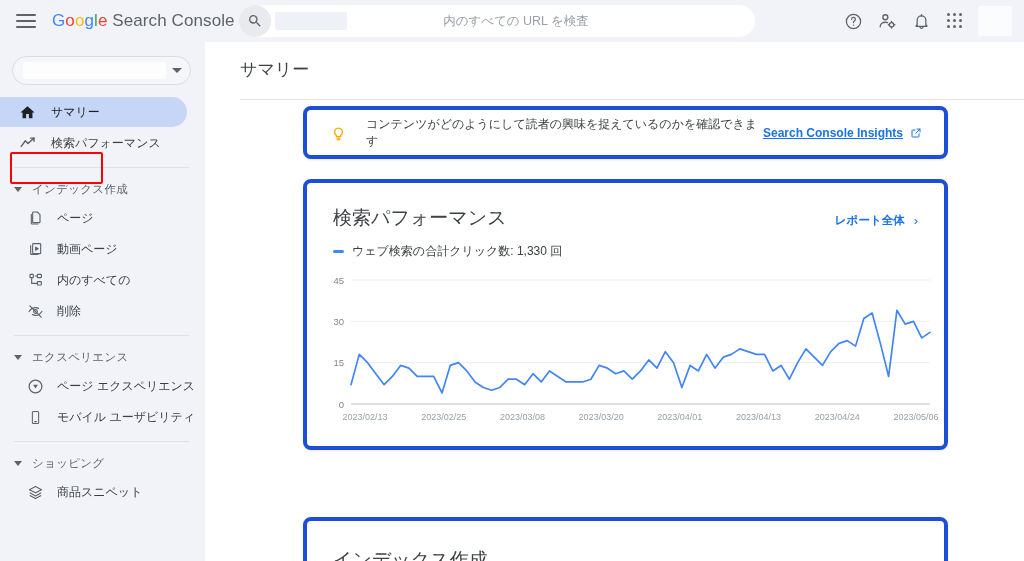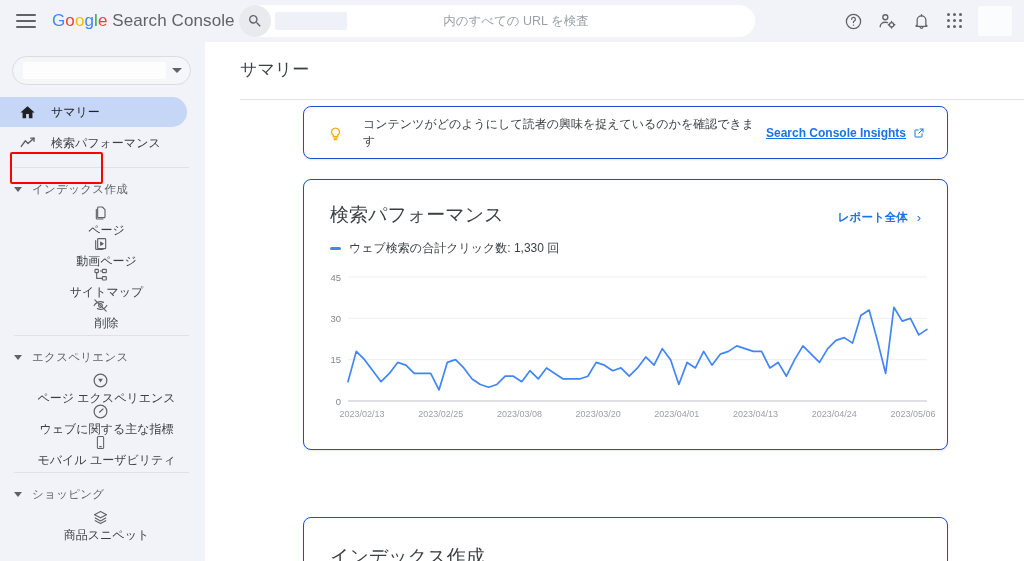--- a/index.html
+++ b/index.html
@@ -72,21 +72,21 @@
   .caret { width: 0; height: 0; border-left: 5px solid transparent; border-right: 5px solid transparent;
            border-top: 5px solid #5f6368; margin-left: 6px; }
 
   .nav-item {
     display: flex; align-items: center; height: 30px; margin: 1px 18px 1px 0;
     padding-left: 18px; border-top-right-radius: 15px; border-bottom-right-radius: 15px;
     cursor: pointer; position: relative;
   }
   .nav-item .ico { width: 19px; height: 19px; flex: 0 0 19px; display: flex; align-items: center; justify-content: center; margin-right: 14px; }
   .nav-item .lbl { font-size: 12px; color: #3c4043; white-space: nowrap; }
-  .nav-item.sub { padding-left: 26px; flex-direction: column; }
+  .nav-item.sub { padding-left: 26px; }
   .nav-item.sub .ico { margin-right: 12px; }
   .nav-item.active { background: #c5d6f7; }
   .nav-item.active .lbl { color: #202124; font-weight: 500; }
   .nav-item.active .ico svg { fill: #202124; }
 
   .nav-sep { height: 1px; background: #dfe1e6; margin: 9px 16px 9px 14px; }
 
   .group-head { display: flex; align-items: center; padding-left: 14px; height: 24px; margin-bottom: 2px; cursor: pointer; }
   .group-head .tri { width: 0; height: 0; border-left: 4.5px solid transparent; border-right: 4.5px solid transparent;
                      border-top: 5px solid #5f6368; margin-right: 10px; }
@@ -96,21 +96,21 @@
     position: absolute; left: 10px; top: 110px; width: 93px; height: 32px;
     border: 2px solid #ff0000; border-radius: 2px; pointer-events: none;
   }
 
   
   .main { position: absolute; left: 205px; top: 42px; width: 819px; height: 519px; background: #fff; overflow: hidden; }
   .page-title { font-size: 17px; color: #3c4043; padding: 16px 0 0 35px; }
   .title-rule { height: 1px; background: #e3e5e8; margin: 18px 0 0 35px; }
 
   .card {
-    background: #fff; border: 1px solid #1d4ed8; border-radius: 8px;
+    background: #fff; border: 4px solid #1d4ed8; border-radius: 8px;
     box-shadow: 0 1px 2px rgba(60,64,67,.12);
     margin: 0 auto;
   }
   .banner {
     position: absolute; left: 98px; top: 64px; width: 645px; height: 53px;
     display: flex; align-items: center; padding: 0 22px;
   }
   .banner .bulb { margin-right: 18px; display: flex; align-items: center; }
   .banner .btext { font-size: 12px; color: #3c4043; flex: 1 1 auto; }
   .banner .blink { font-size: 12px; color: #1a73e8; font-weight: bold; display: flex; align-items: center; cursor: pointer; white-space: nowrap; text-decoration: underline; }
@@ -255,21 +255,21 @@
 
     <div class="nav-item sub">
       <span class="ico">
         <svg width="16" height="16" viewBox="0 0 24 24" fill="none" stroke="#5f6368" stroke-width="1.7">
           <rect x="3" y="3.5" width="5" height="5" rx="1"></rect>
           <rect x="14" y="3.5" width="6" height="5" rx="1"></rect>
           <rect x="14" y="14.5" width="6" height="5" rx="1"></rect>
           <path d="M5.5 8.5V17h8.3M11 6h3" stroke-linecap="round"></path>
         </svg>
       </span>
-      <span class="lbl">サイトマップ</span>
+      <span class="lbl">内のすべての</span>
     </div>
 
     <div class="nav-item sub">
       <span class="ico">
         <svg width="17" height="17" viewBox="0 0 24 24" fill="none" stroke="#5f6368" stroke-width="1.7">
           <path d="M3 12s3.5-5.5 9-5.5c1.6 0 3 .45 4.2 1.1M21 12s-3.5 5.5-9 5.5c-1.7 0-3.2-.5-4.4-1.2" stroke-linecap="round"></path>
           <circle cx="12" cy="12" r="2.6"></circle>
           <path d="M4 4l16 16" stroke-linecap="round"></path>
         </svg>
       </span>
@@ -286,29 +286,20 @@
     <div class="nav-item sub">
       <span class="ico">
         <svg width="17" height="17" viewBox="0 0 24 24" fill="#5f6368">
           <circle cx="12" cy="12" r="9" fill="none" stroke="#5f6368" stroke-width="1.7"></circle>
           <path d="M12 7.2l3.4 5.1H8.6z" transform="rotate(180 12 11)"></path>
         </svg>
       </span>
       <span class="lbl">ページ エクスペリエンス</span>
     </div>
 
-    <div class="nav-item sub">
-      <span class="ico">
-        <svg width="17" height="17" viewBox="0 0 24 24" fill="none" stroke="#5f6368" stroke-width="1.7">
-          <circle cx="12" cy="12" r="9"></circle>
-          <path d="M15.5 8.5L10.5 13" stroke-linecap="round"></path>
-        </svg>
-      </span>
-      <span class="lbl">ウェブに関する主な指標</span>
-    </div>
 
     <div class="nav-item sub">
       <span class="ico">
         <svg width="15" height="15" viewBox="0 0 24 24" fill="none" stroke="#5f6368" stroke-width="1.7">
           <rect x="7" y="2.5" width="10" height="19" rx="1.6"></rect>
           <path d="M10.6 18.6h2.8" stroke-linecap="round"></path>
         </svg>
       </span>
       <span class="lbl">モバイル ユーザビリティ</span>
     </div>

